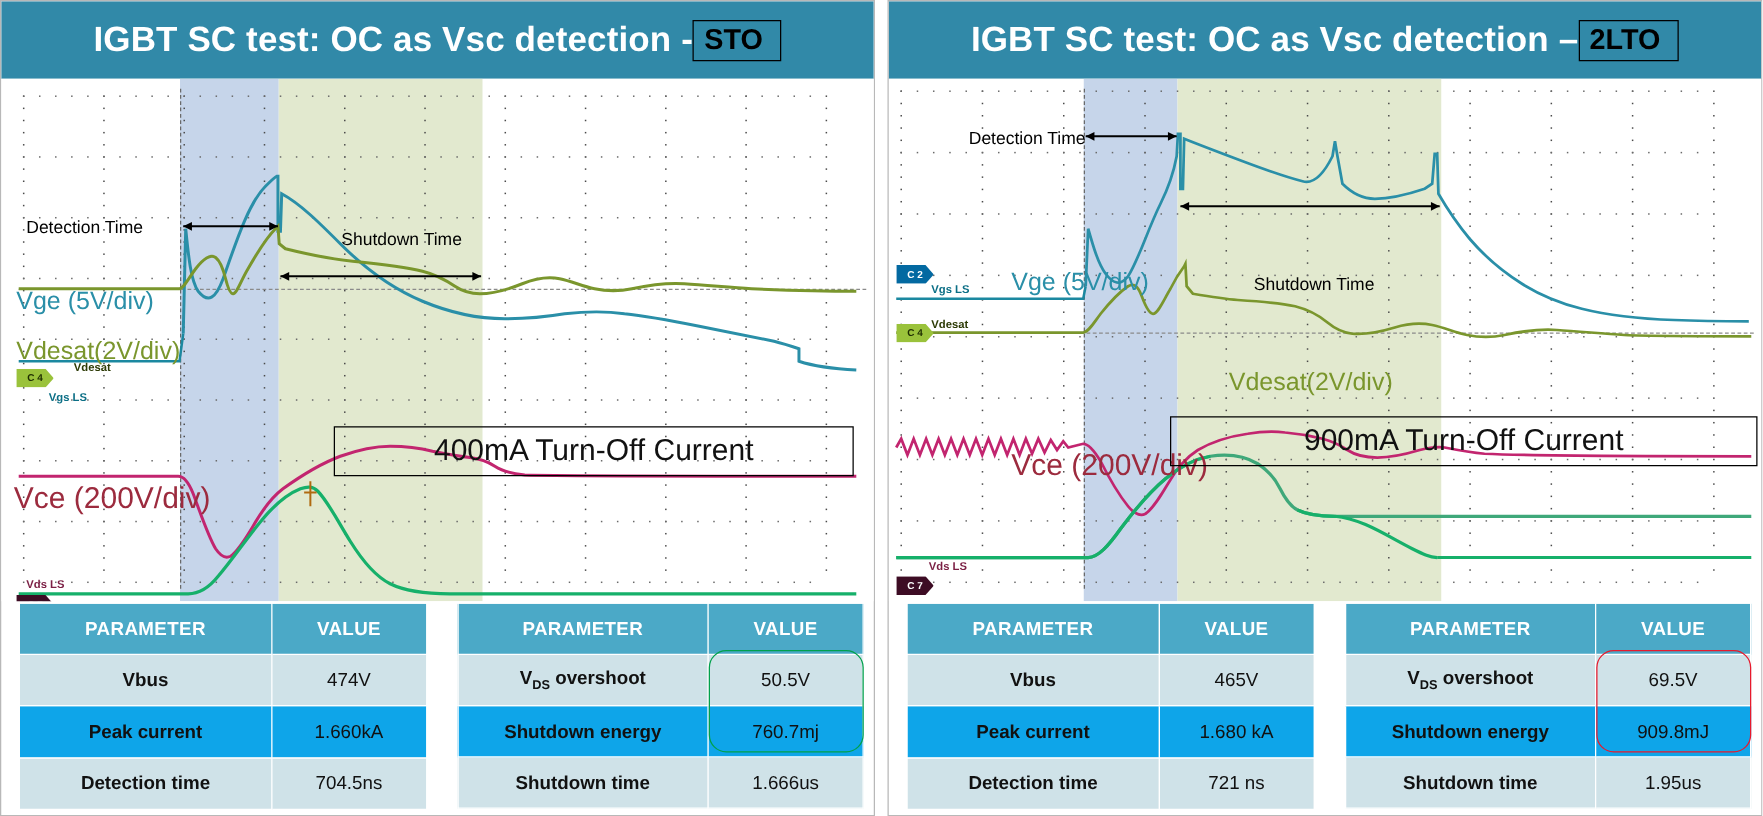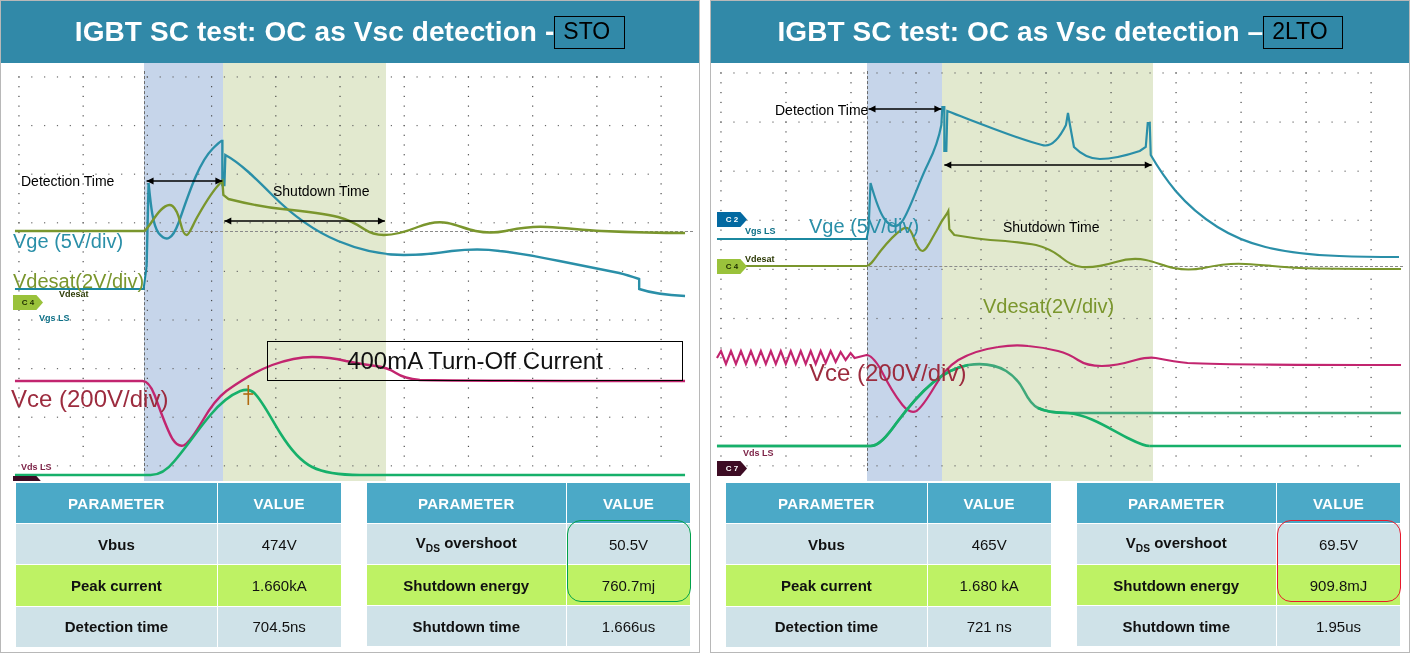--- a/index.html
+++ b/index.html
@@ -9,21 +9,21 @@
   .panel{position:relative;width:700px;height:653px;box-sizing:border-box;
          border:1px solid #b8b8b8;background:#fff;overflow:hidden;}
   .panel.left{margin-left:0;}
   .panel.right{margin-left:0;}
 
   
   .titlebar{position:relative;height:62px;background:#3189a8;display:flex;align-items:center;
             justify-content:center;box-sizing:border-box;}
   .titlebar .ttext{color:#ffffff;font-size:28px;font-weight:bold;letter-spacing:.1px;white-space:nowrap;}
   .titlebar .tbadge{display:inline-block;border:1.6px solid #000;background:#3189a8;color:#000;
-            font-size:23px;font-weight:normal;padding:3px 14px 5px 8px;margin-left:0px;line-height:1;}
+            font-size:23px;font-weight:bold;padding:3px 14px 5px 8px;margin-left:0px;line-height:1;}
 
   
   .scope{position:relative;height:418px;background:#ffffff;overflow:hidden;}
   .shade{position:absolute;top:0;bottom:0;}
   .shade.blue{background:#c6d5ea;}
   .shade.green{background:#e2e9cf;}
   .grid{position:absolute;inset:0;pointer-events:none;}
   svg.traces{position:absolute;inset:0;width:100%;height:100%;}
 
   .lbl{position:absolute;white-space:nowrap;}
@@ -48,21 +48,21 @@
 
   
   .tables{position:absolute;left:0;right:0;bottom:0;height:170px;display:flex;gap:24px;
           padding:0 8px 4px 14px;box-sizing:border-box;}
   table.pt{border-collapse:collapse;table-layout:fixed;flex:1;font-size:15px;}
   table.pt th{background:#4ba9c7;color:#fff;font-weight:bold;font-size:15px;height:38px;
               letter-spacing:.3px;border:1px solid #ffffff;}
   table.pt td{height:38px;text-align:center;border:1px solid #ffffff;color:#111;font-size:15px;}
   table.pt td.p{font-weight:bold;}
   table.pt tr.r0 td{background:#cfe2e8;}
-  table.pt tr.r1 td{background:#bef264;margin-top:16px;}
+  table.pt tr.r1 td{background:#0ea5e9;margin-top:16px;}
   table.pt tr.r2 td{background:#cfe2e8;}
   .hl-green{color:#00a14b;}
   .hl-red{color:#e8192c;}
   .hlbox{position:absolute;border-radius:14px;pointer-events:none;}
   .hlbox.green{border:1.6px solid #00a14b;}
   .hlbox.red{border:1.6px solid #e8192c;}
   sub{font-size:.68em;}
   .vdash{position:absolute;width:0;border-left:1.4px dashed #6a6a6a;}
   .hdash{position:absolute;height:0;border-top:1.2px dashed #8a8a8a;}
 </style>
@@ -2083,20 +2083,21 @@
       <div class="chmark c4" style="left:6px;top:196px;">
           <span>C 4</span>
         </div>
       <div class="lbl tiny olive" style="left:34px;top:191px;">Vdesat</div>
 
       <div class="chmark c7" style="left:6px;top:398px;">
           <span>C 7</span>
         </div>
       <div class="lbl tiny mag" style="left:32px;top:385px;">Vds LS</div>
 
+      <div class="callout" style="left:225px;top:270px;width:470px;box-sizing:border-box;">900mA Turn-Off Current</div>
     </div>
 
     <div class="tables">
       <table class="pt">
         <thead>
             <tr>
           <th style="width:62%">PARAMETER</th>
           <th style="width:38%">VALUE</th>
         </tr>
           </thead>

